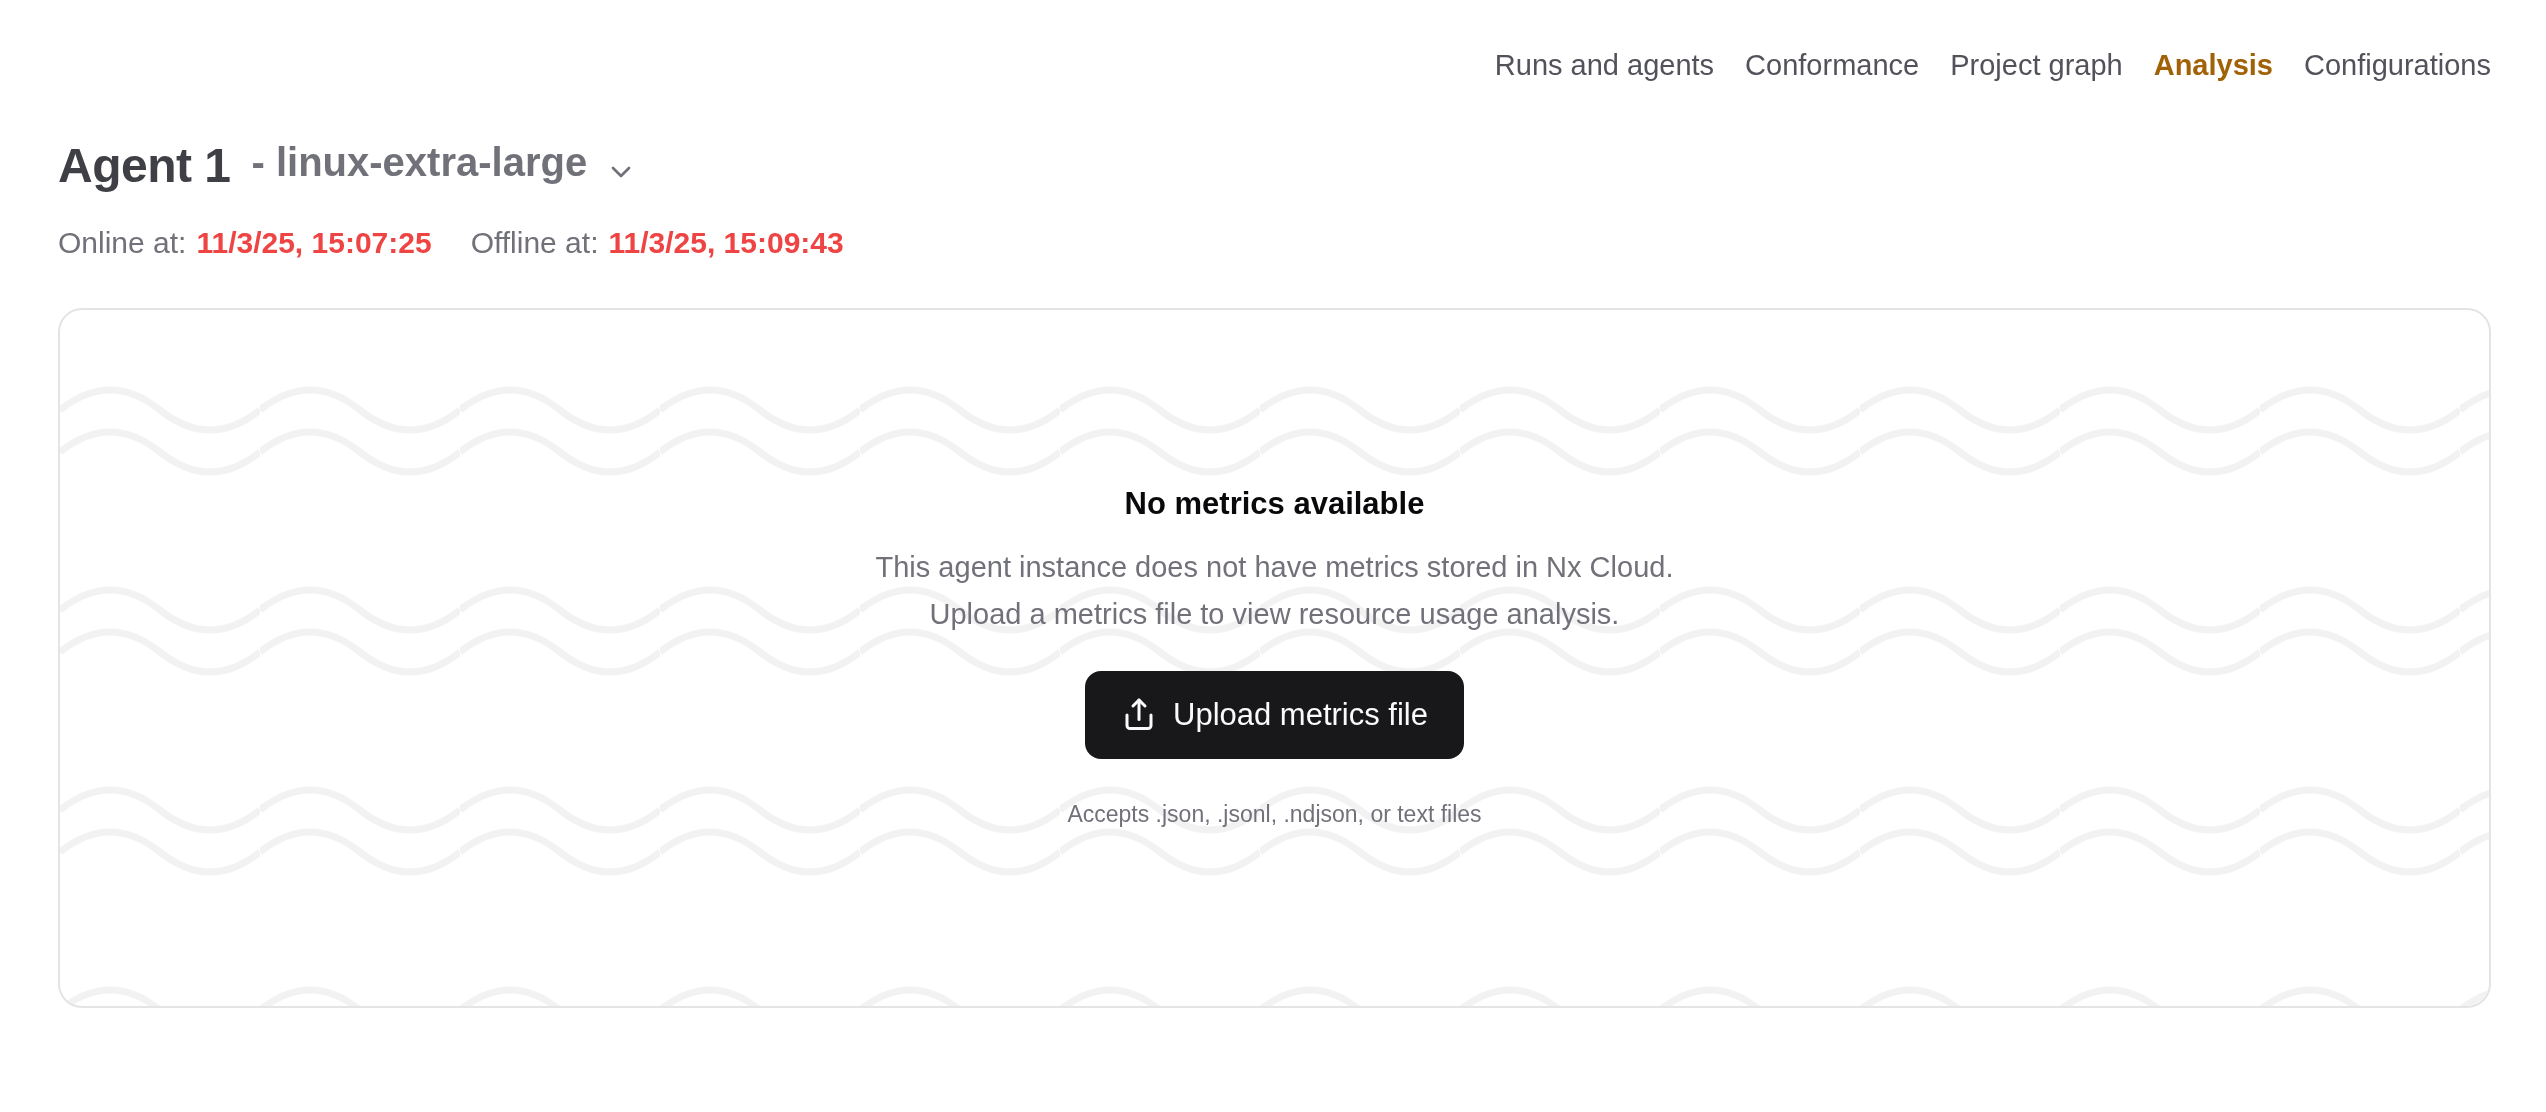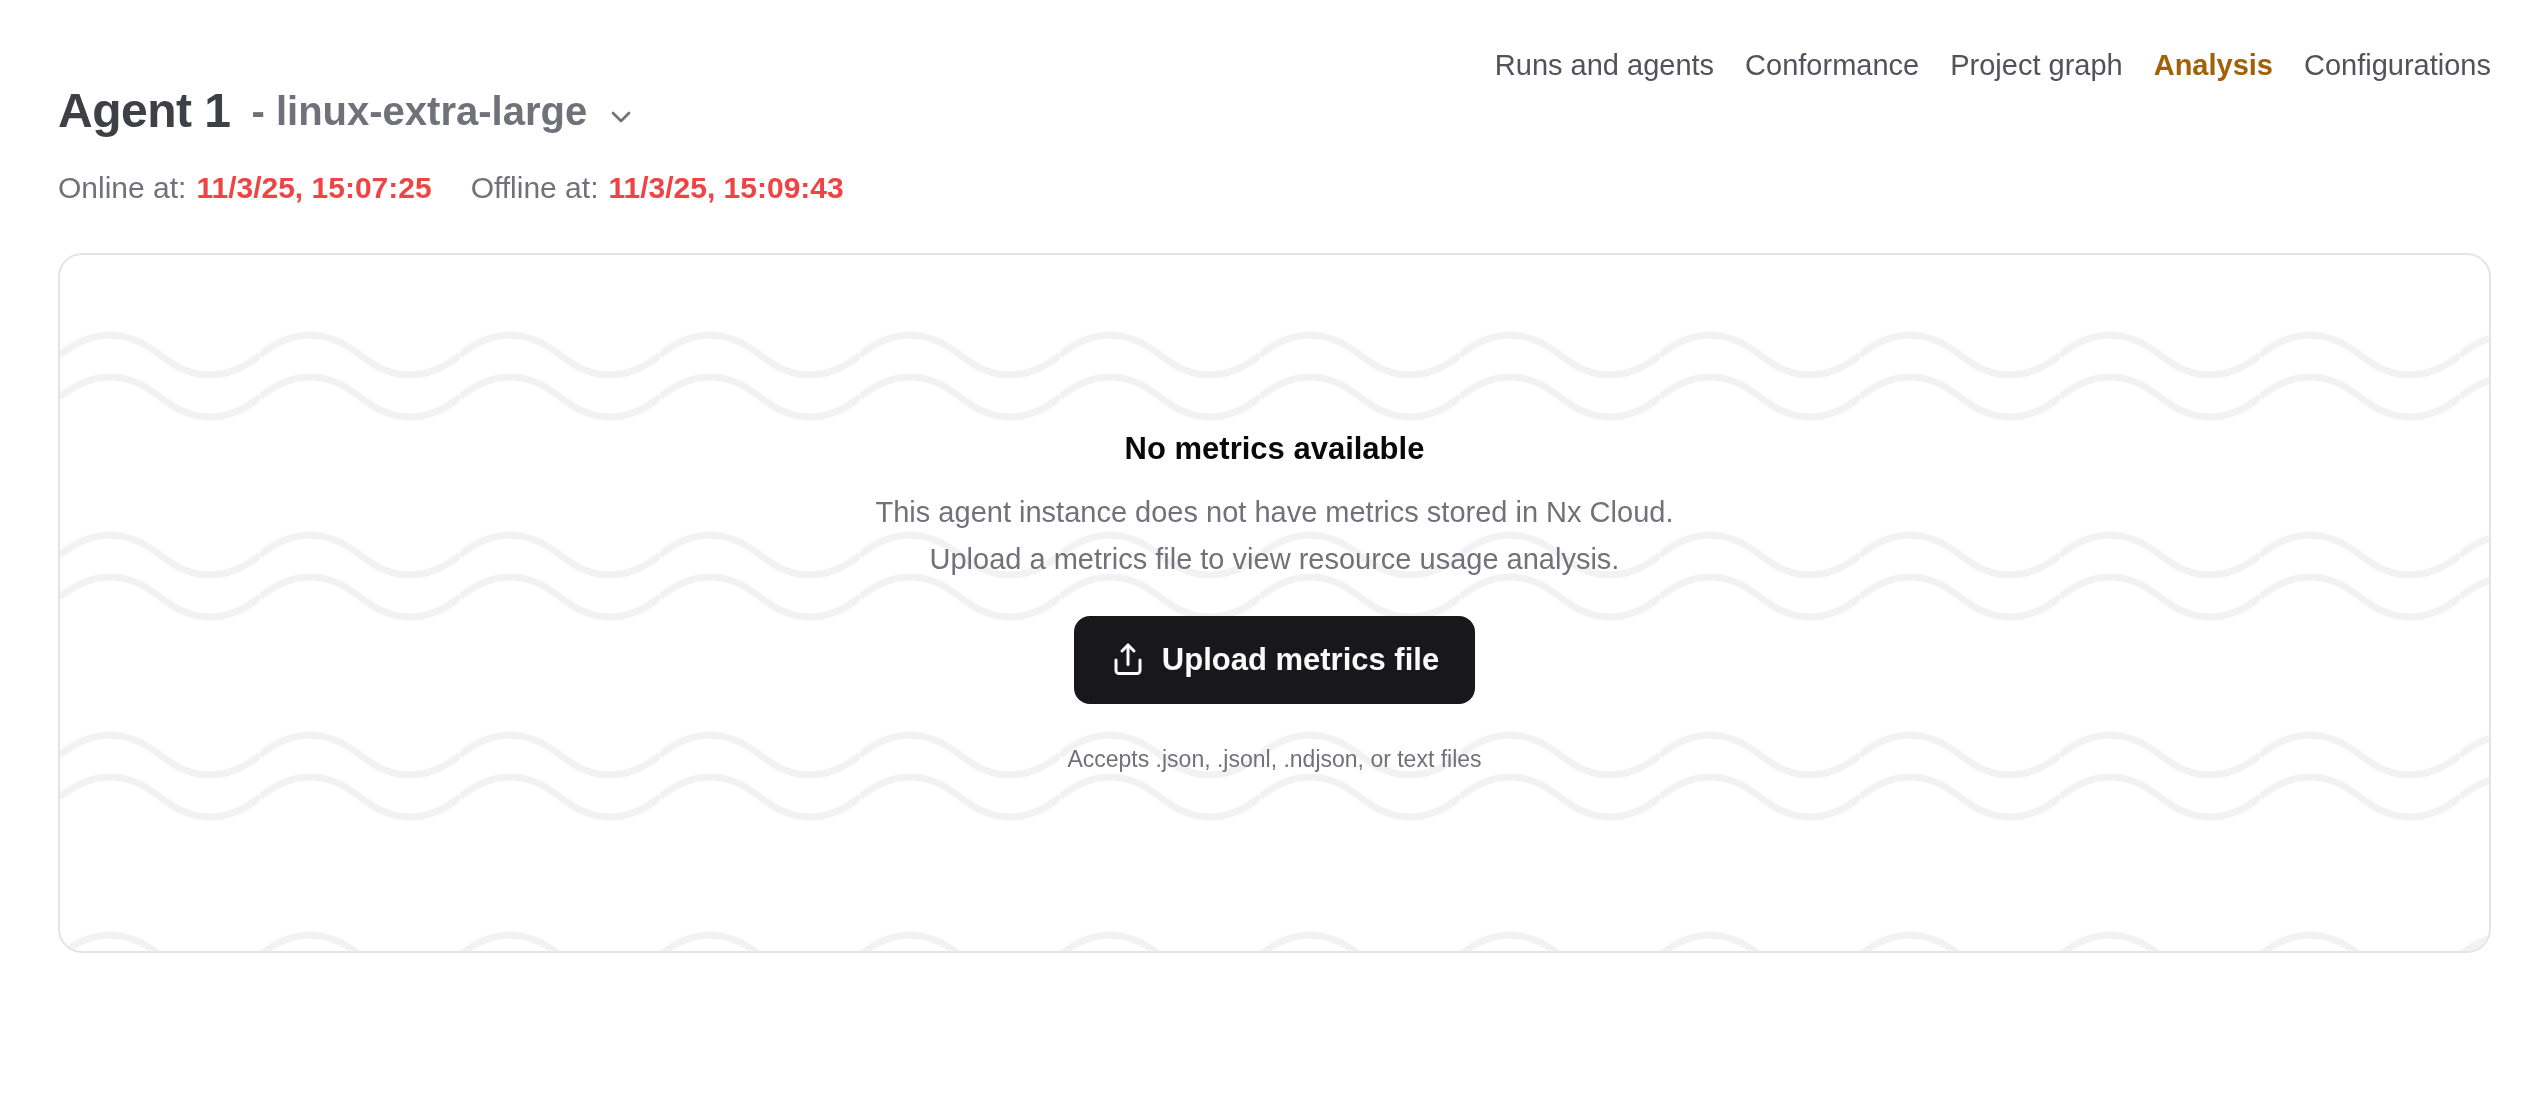--- a/index.html
+++ b/index.html
@@ -32,22 +32,23 @@
     cursor: pointer;
     white-space: nowrap;
   }
   .topnav a.active {
     color: #a16207;
     font-weight: 600;
   }
 
   
   .agent-header {
-    display: flex;
-    align-items: center;
+    margin-top: 55px;
+    display: flex;
+    align-items: flex-start;
   }
   .agent-name {
     font-size: 48px;
     line-height: 56px;
     font-weight: 700;
     color: #3f3f46;
     letter-spacing: -0.5px;
   }
   .agent-type {
     margin-left: 21px;
@@ -127,21 +128,21 @@
     align-items: center;
     gap: 16px;
     height: 88px;
     padding: 0 36px;
     background: #18181b;
     color: #fafafa;
     border: none;
     border-radius: 16px;
     font-family: "Liberation Sans", sans-serif;
     font-size: 31px;
-    font-weight: 700;
+    font-weight: 400;
     cursor: pointer;
   }
   .accepts-note {
     margin-top: 36px;
     font-size: 23px;
     line-height: 38px;
     color: #71717a;
   }
   .icon-svg { display: block; }
 </style>

